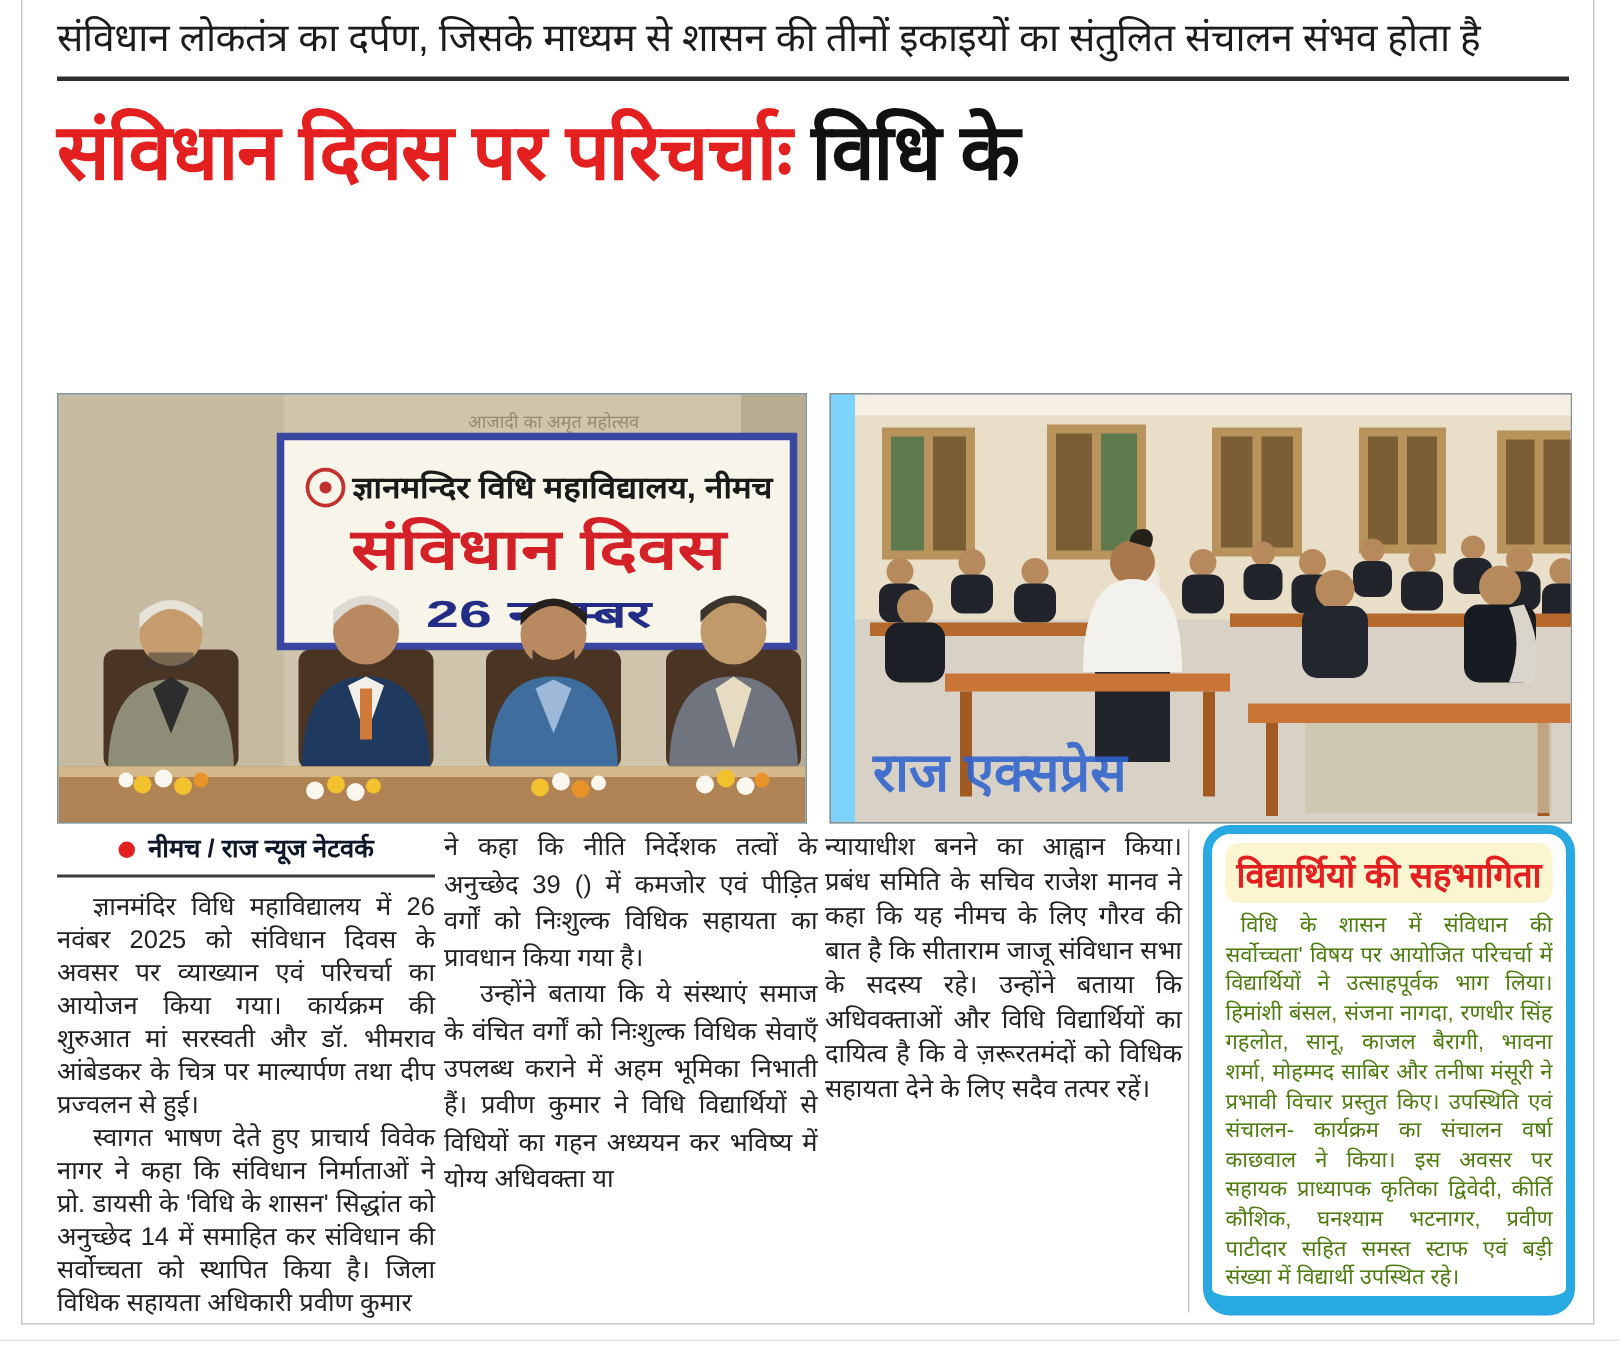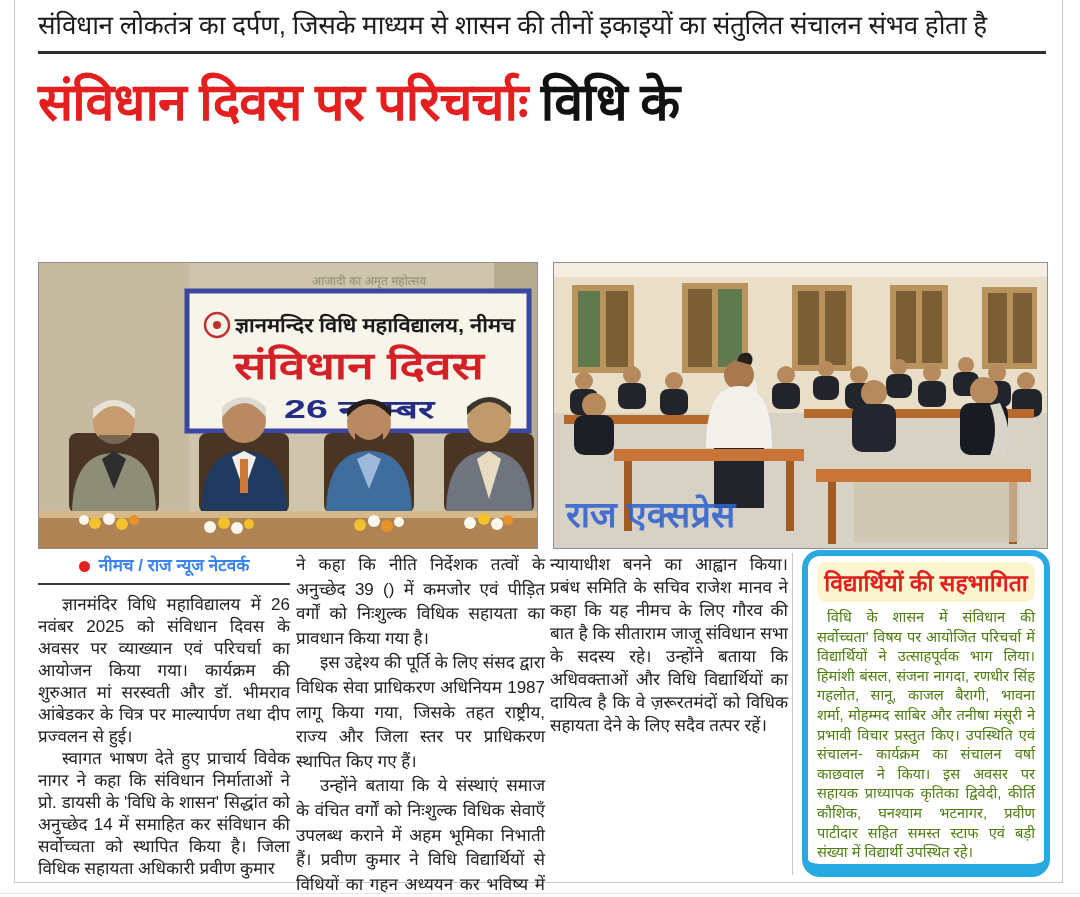--- a/index.html
+++ b/index.html
@@ -15,21 +15,21 @@
   
   .headline{left:38px;top:56px;width:1012px;font-weight:bold;font-size:52px;
             line-height:92px;letter-spacing:-1px;color:#111;}
   .headline .red{color:#e3201f;}
   
   .photo{position:absolute;top:262px;height:287px;border:1px solid #8f8f8f;
          box-sizing:border-box;overflow:hidden;background:#7dd3fc;}
   .photo svg{display:block;}
   
   .caption{left:38px;top:553px;width:252px;text-align:center;font-weight:bold;
-           font-size:17px;color:#3b82f6;border-bottom:2px solid #3a3a3a;
+           font-size:17px;color:#0f172a;border-bottom:2px solid #3a3a3a;
            padding-bottom:7px;white-space:nowrap;}
   .bullet{display:inline-block;width:11px;height:11px;border-radius:50%;
           background:#e3201f;margin-right:9px;vertical-align:middle;}
   
   .col{position:absolute;text-align:justify;color:#222;font-size:17px;}
   .col p{margin:0;}
   .col p.indent{text-indent:24px;}
   #col1{left:38px;top:594px;width:252px;line-height:22px;}
   #col2{left:296px;top:553px;width:249px;line-height:24.6px;}
   #col3{left:550px;top:553px;width:238px;line-height:23px;}
@@ -134,21 +134,21 @@
       <g transform="translate(445,258)">
         <circle cx="-14" cy="2" r="6" fill="#faf7ee"></circle>
           <circle cx="0" cy="-2" r="6" fill="#f2c12e"></circle>
           <circle cx="13" cy="3" r="6" fill="#faf7ee"></circle>
           <circle cx="24" cy="-1" r="5" fill="#e8922a"></circle>
       </g>
     </g>
   </svg>
 </div>
 
-<div class="photo" style="left:553px;width:495px;">
+<div class="photo" style="left:553px;width:495px;padding-left:16px;">
   <svg width="493" height="285" viewBox="0 0 493 285">
     <rect x="0" y="0" width="493" height="285" fill="#e9dfc8"></rect>
     <rect x="0" y="0" width="493" height="14" fill="#f4efe2"></rect>
     <rect x="0" y="150" width="493" height="135" fill="#d8d2c6"></rect>
 
     <g>
       <g transform="translate(18,22)">
           <rect width="62" height="88" fill="#b9935c"></rect>
           <rect x="6" y="6" width="22" height="76" fill="#5e7a4e"></rect>
           <rect x="34" y="6" width="22" height="76" fill="#7b5e35"></rect>
@@ -242,21 +242,20 @@
 <div class="abs caption">
   <span class="bullet"></span><span>नीमच / राज न्यूज नेटवर्क</span>
 </div>
 
 <div class="col" id="col1">
   <p class="indent">ज्ञानमंदिर विधि महाविद्यालय में 26 नवंबर 2025 को संविधान दिवस के अवसर पर व्याख्यान एवं परिचर्चा का आयोजन किया गया। कार्यक्रम की शुरुआत मां सरस्वती और डॉ. भीमराव आंबेडकर के चित्र पर माल्यार्पण तथा दीप प्रज्वलन से हुई।</p>
   <p class="indent">स्वागत भाषण देते हुए प्राचार्य विवेक नागर ने कहा कि संविधान निर्माताओं ने प्रो. डायसी के 'विधि के शासन' सिद्धांत को अनुच्छेद 14 में समाहित कर संविधान की सर्वोच्चता को स्थापित किया है। जिला विधिक सहायता अधिकारी प्रवीण कुमार</p>
 </div>
 <div class="col" id="col2">
   <p>ने कहा कि नीति निर्देशक तत्वों के अनुच्छेद 39 () में कमजोर एवं पीड़ित वर्गों को निःशुल्क विधिक सहायता का प्रावधान किया गया है।</p>
-  <p class="indent">इस उद्देश्य की पूर्ति के लिए संसद द्वारा विधिक सेवा प्राधिकरण अधिनियम 1987 लागू किया गया, जिसके तहत राष्ट्रीय, राज्य और जिला स्तर पर प्राधिकरण स्थापित किए गए हैं।</p>
   <p class="indent">उन्होंने बताया कि ये संस्थाएं समाज के वंचित वर्गों को निःशुल्क विधिक सेवाएँ उपलब्ध कराने में अहम भूमिका निभाती हैं। प्रवीण कुमार ने विधि विद्यार्थियों से विधियों का गहन अध्ययन कर भविष्य में योग्य अधिवक्ता या</p>
 </div>
 <div class="col" id="col3">
   <p>न्यायाधीश बनने का आह्वान किया। प्रबंध समिति के सचिव राजेश मानव ने कहा कि यह नीमच के लिए गौरव की बात है कि सीताराम जाजू संविधान सभा के सदस्य रहे। उन्होंने बताया कि अधिवक्ताओं और विधि विद्यार्थियों का दायित्व है कि वे ज़रूरतमंदों को विधिक सहायता देने के लिए सदैव तत्पर रहें।</p>
 </div>
 
 <div class="vsep"></div>
 
 <div class="sidebox">
   <div class="sidebox-title">विद्यार्थियों की सहभागिता</div>

